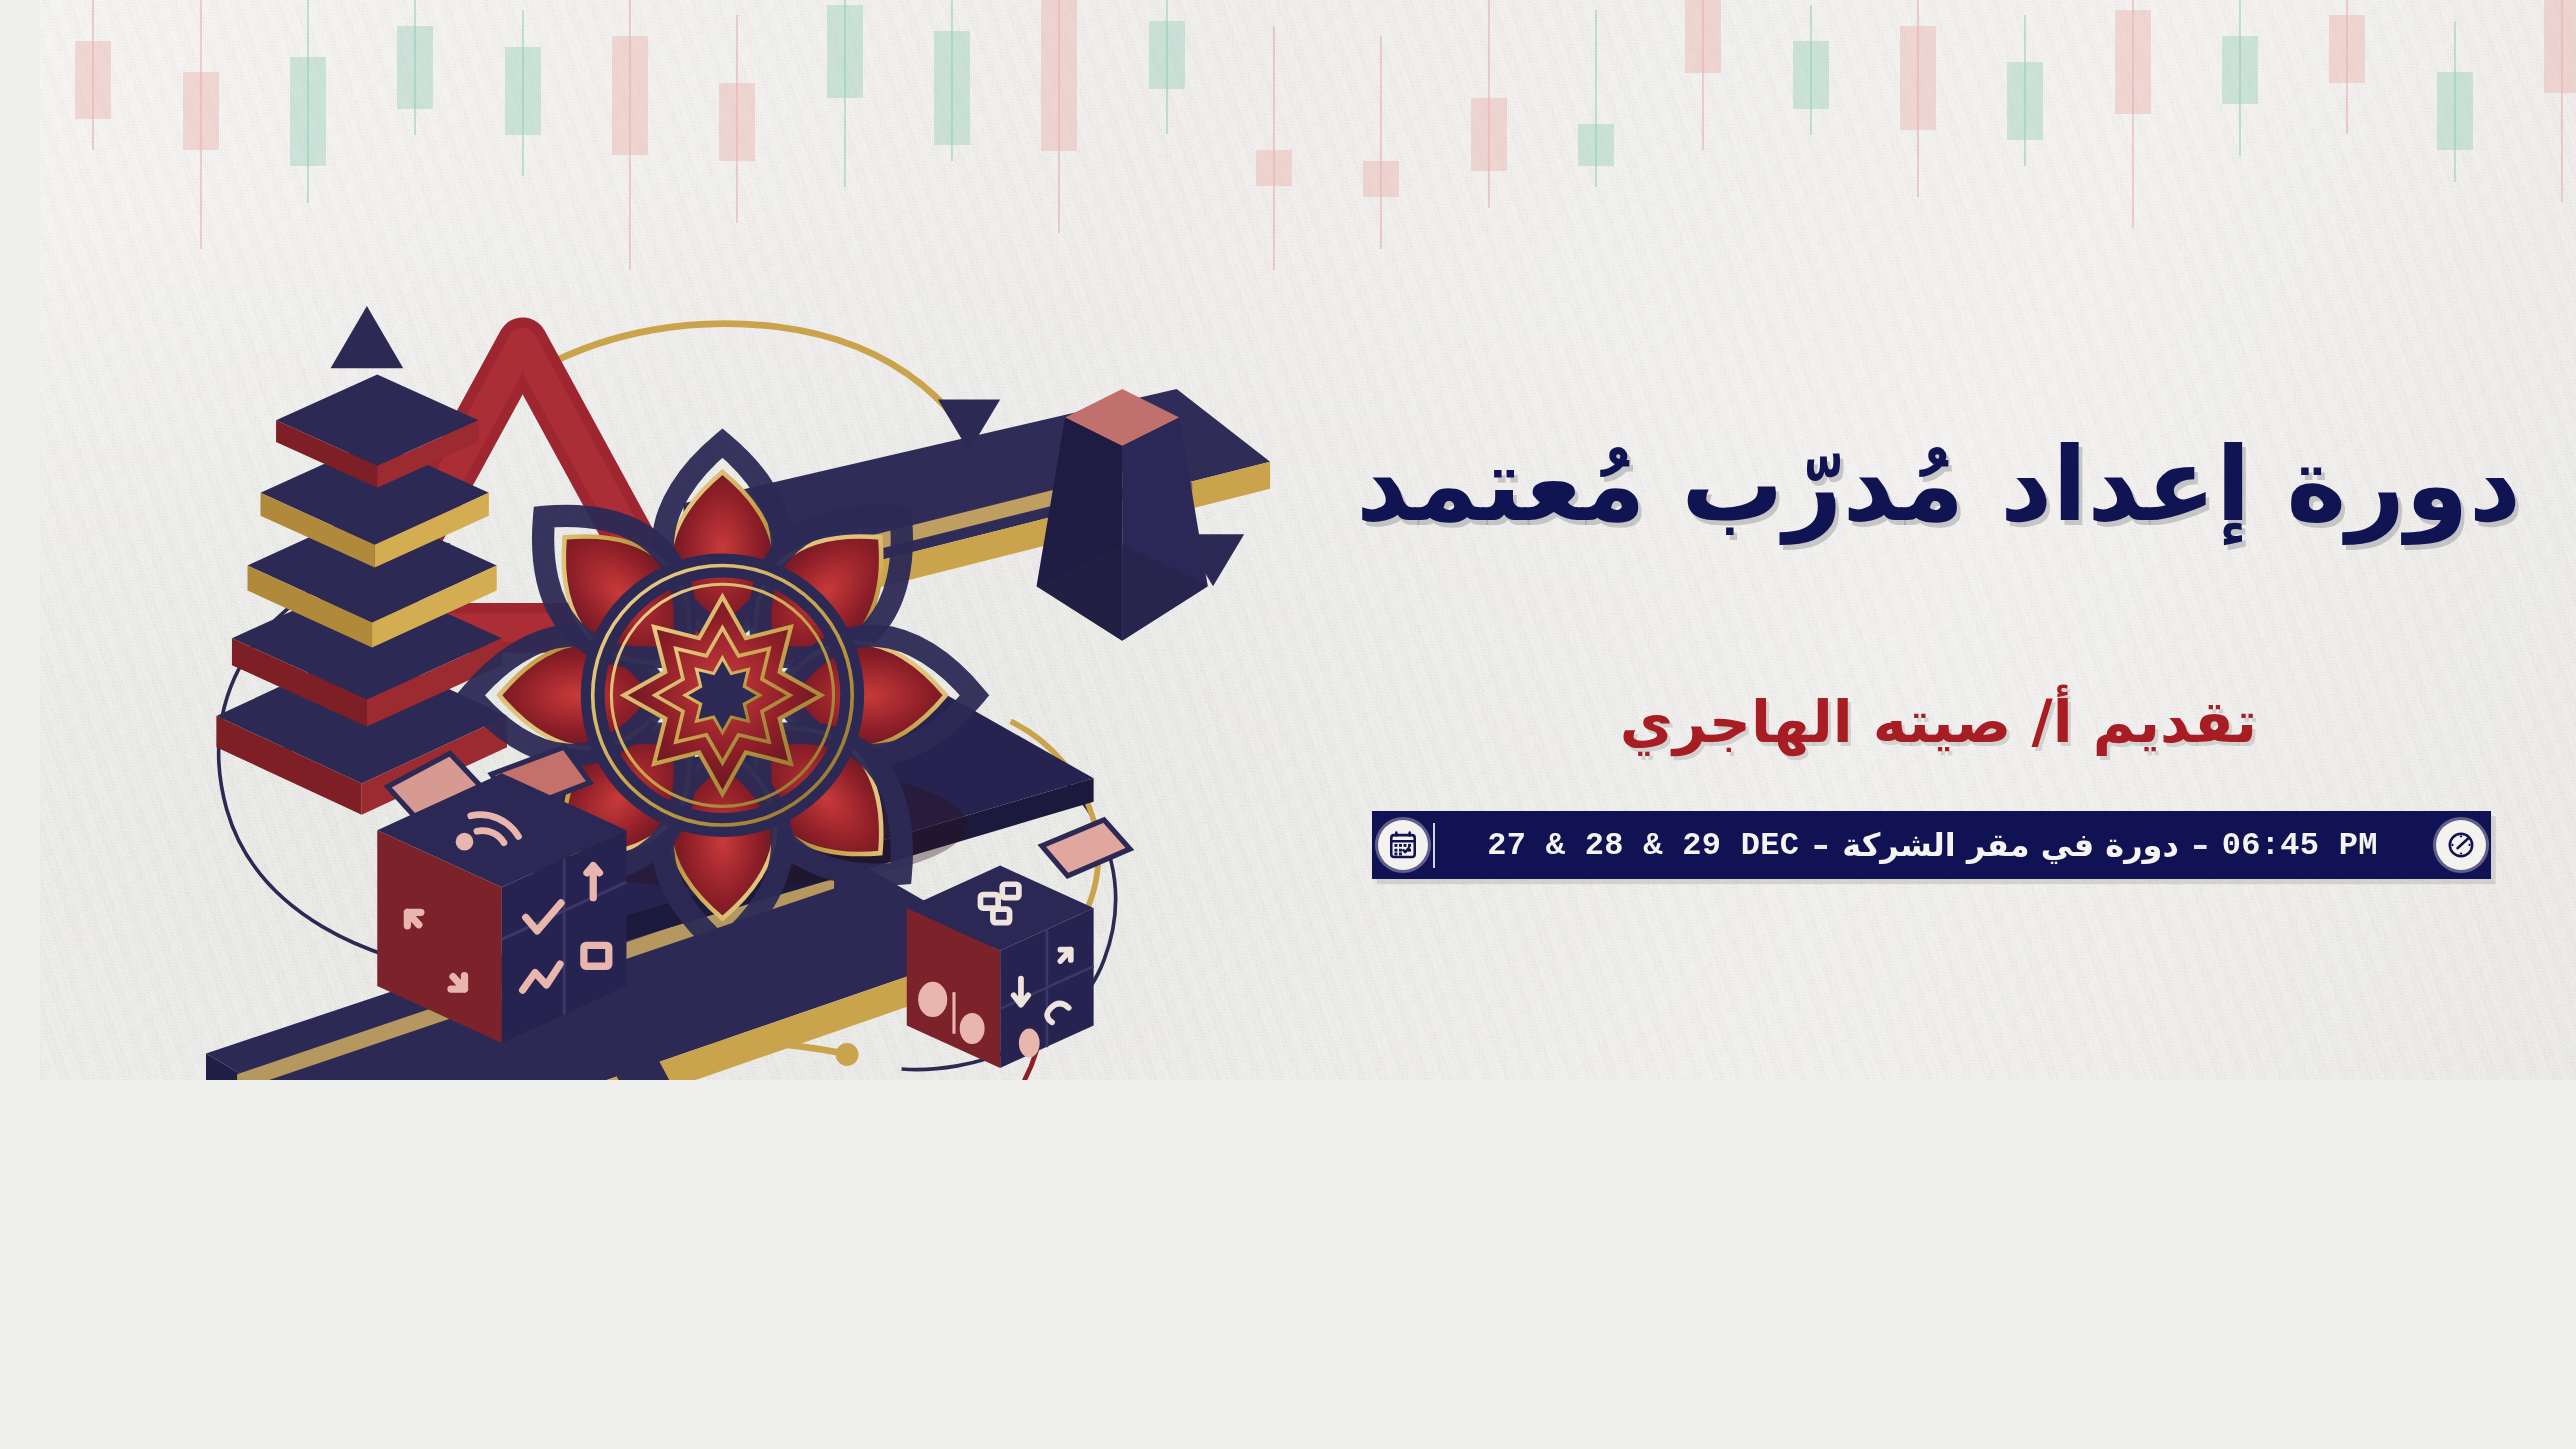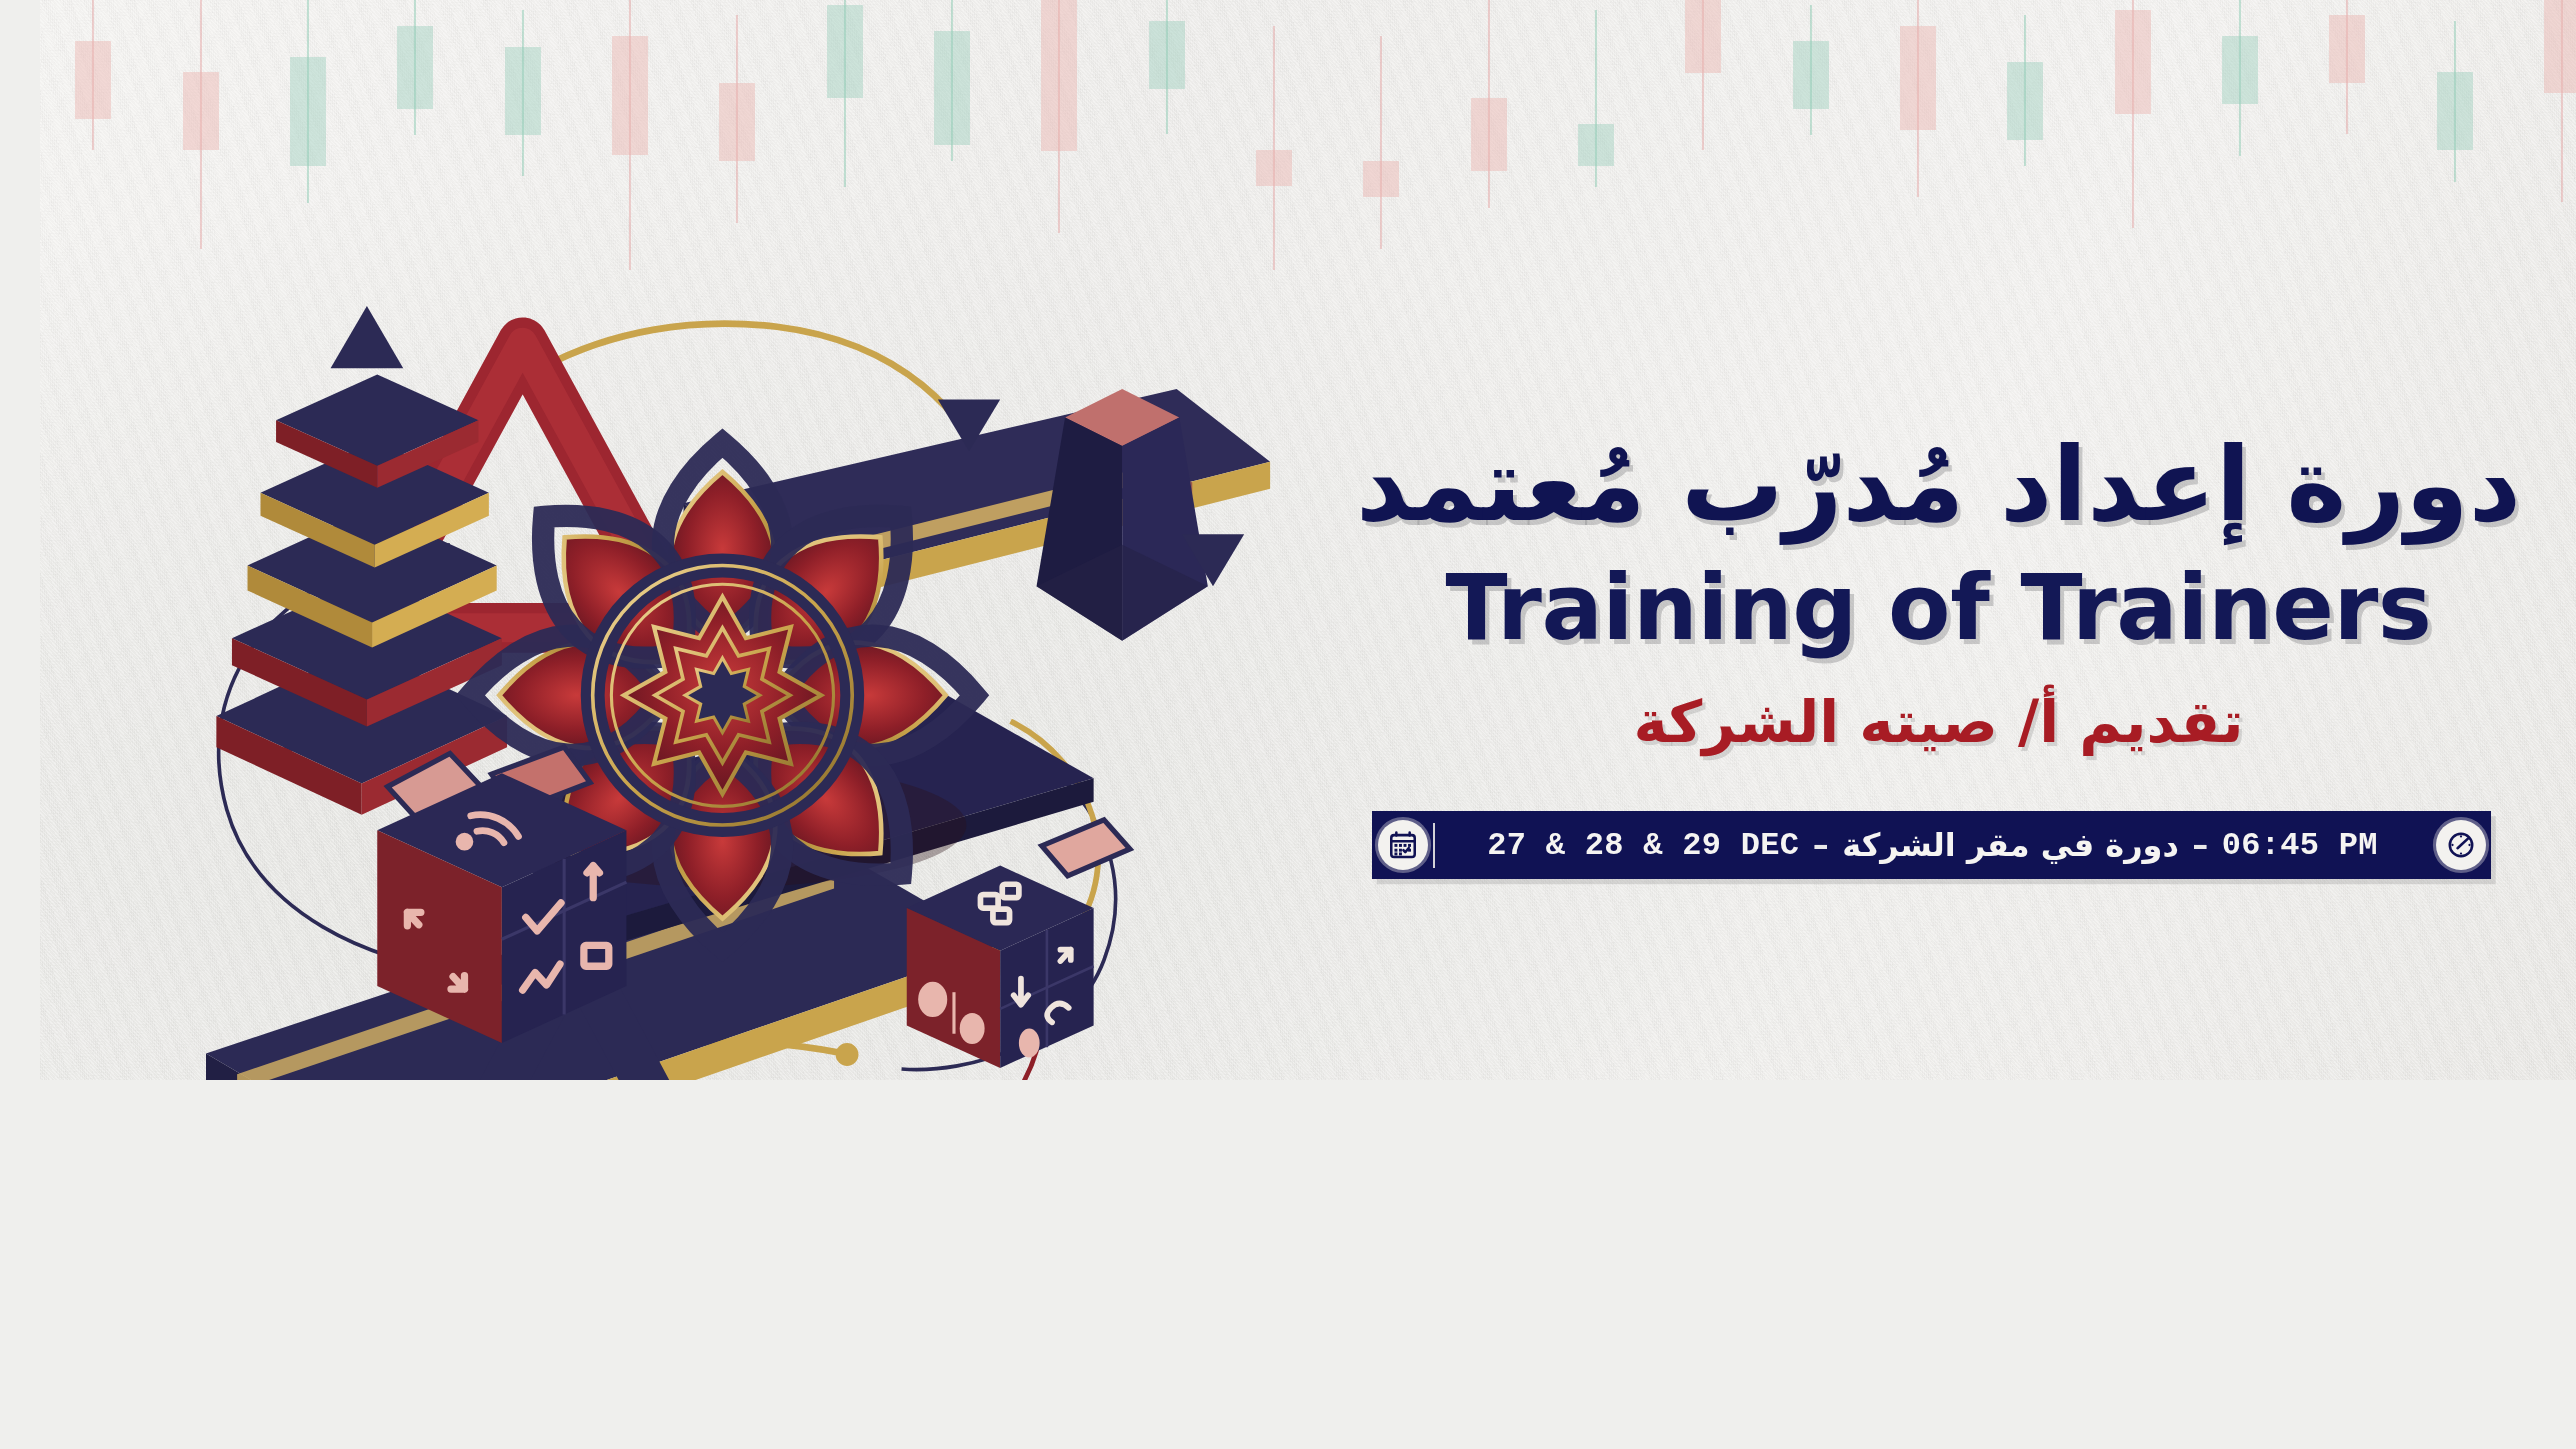--- a/index.html
+++ b/index.html
@@ -420,22 +420,21 @@
         <ellipse cx="1566" cy="1652" rx="24" ry="30"></ellipse>
         <rect x="1528" y="1582" width="6" height="80"></rect>
         <ellipse cx="1676" cy="1680" rx="20" ry="28"></ellipse>
       </g>
     </svg>
 
   </div>
 
   <div class="panel">
     <div class="title-ar">دورة إعداد مُدرّب مُعتمد</div>
-    <div class="title-en">Training of Trainers</div>
-    <div class="presenter">تقديم أ/ صيته الشركة</div>
+    <div class="presenter">تقديم أ/ صيته الهاجري</div>
   </div>
 
   <div class="infobar">
 
     <div class="ib-icon">
       <span class="circle-badge">
         <svg width="32" height="32" viewBox="0 0 24 24" fill="none" stroke="#101254" stroke-width="1.9" stroke-linecap="round" stroke-linejoin="round">
           <path d="M7 2.6v2.2M17 2.6v2.2"></path>
           <rect x="3.2" y="4.6" width="17.6" height="16.4" rx="2.1"></rect>
           <path d="M3.2 9.2h17.6"></path>

